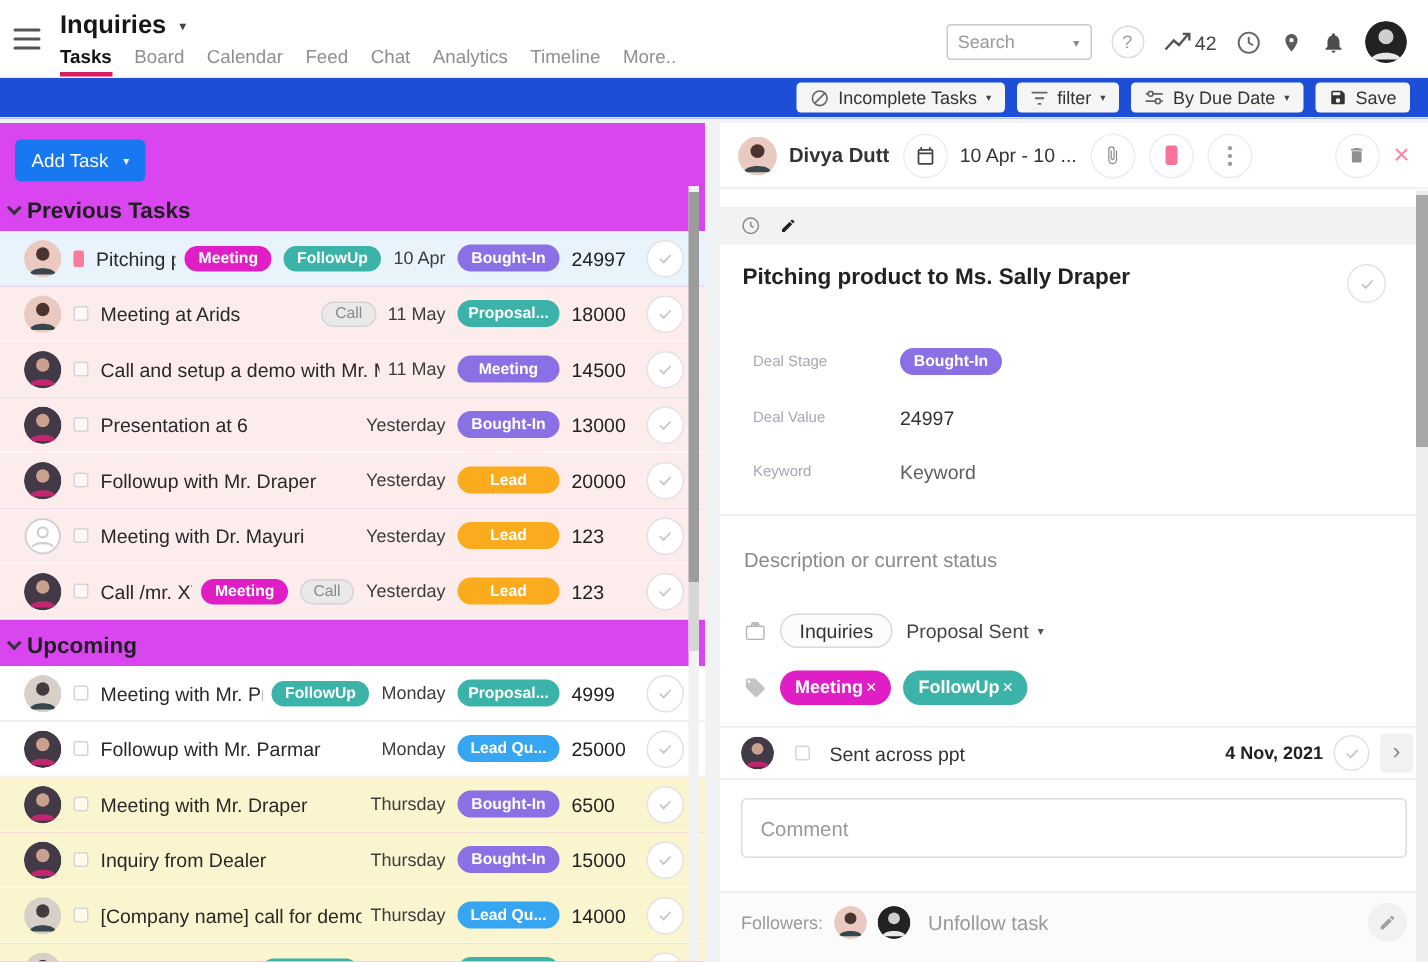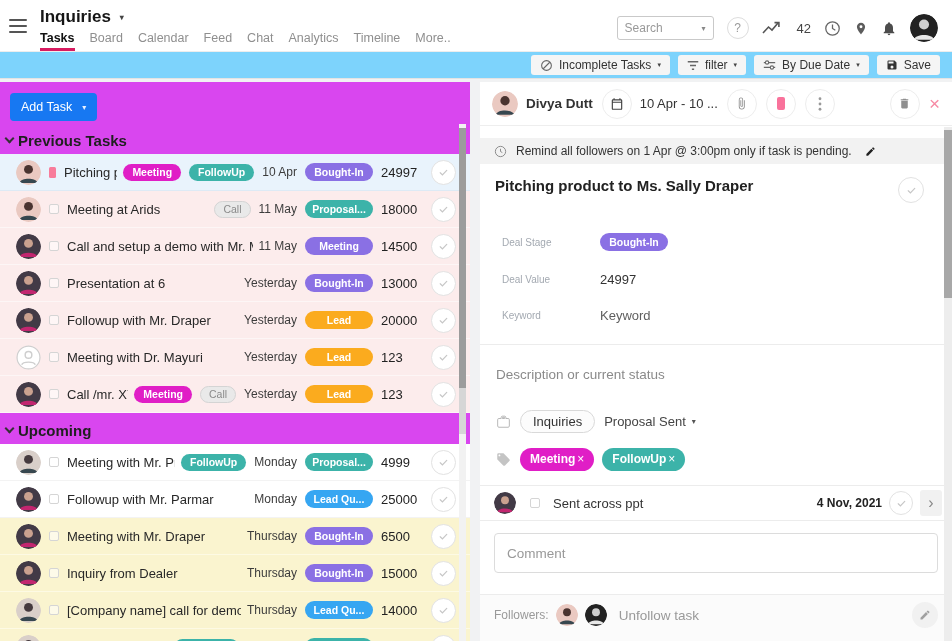--- a/index.html
+++ b/index.html
@@ -15,28 +15,28 @@
   .caret { font-size:8px; color:#444; }
   .tabs { display:flex; gap:15px; margin-top:4px; font-size:12.5px; color:#8f8f8f; }
   .tab { padding-bottom:3px; border-bottom:3px solid transparent; cursor:pointer; white-space:nowrap; }
   .tab.active { color:#111; font-weight:700; border-bottom-color:#d81b60; }
   .topbar-right { margin-left:auto; display:flex; align-items:center; gap:13px; padding:14px 14px 0 0; }
   .search-box { width:97px; height:24px; border:1px solid #c9c9c9; border-radius:3px; display:flex; align-items:center; padding:0 7px; gap:4px; background:#fff; }
   .search-box input { border:0; outline:0; width:100%; font-size:12px; color:#333; background:transparent; }
   .search-box input::placeholder { color:#999; }
   .search-box .caret { color:#888; }
   .help-circle { width:22px; height:22px; border:1px solid #ddd; border-radius:50%; color:#9a9a9a; font-size:12px; display:flex; align-items:center; justify-content:center; cursor:pointer; }
-  .trend { display:flex; align-items:center; gap:16px; color:#444; font-size:13px; cursor:pointer; }
+  .trend { display:flex; align-items:center; gap:2px; color:#444; font-size:13px; cursor:pointer; }
   .ticon { display:flex; align-items:center; justify-content:center; cursor:pointer; }
   .avatar { border-radius:50%; overflow:hidden; flex:none; display:block; }
   .avatar svg { display:block; width:100%; height:100%; }
   .av28 { width:28px; height:28px; }
 
   
-  .toolbar { height:27px; background:#7dd3fc; border-bottom:1px solid #e3e3e3; display:flex; justify-content:flex-end; align-items:center; gap:8px; padding:0 12px; }
+  .toolbar { height:27px; background:#1d4ed8; border-bottom:1px solid #e3e3e3; display:flex; justify-content:flex-end; align-items:center; gap:8px; padding:0 12px; }
   .chip { display:flex; align-items:center; gap:6px; background:#f5f5f5; border-radius:3px; padding:3px 9px; font-size:12px; color:#333; cursor:pointer; white-space:nowrap; }
   .chip .caret { font-size:7px; }
 
   
   .content { display:flex; height:562px; padding-top:3px; }
   .list-panel { width:470px; background:#d946ef; position:relative; overflow:hidden; }
   .detail-panel { width:472px; margin-left:10px; background:#fff; position:relative; overflow:hidden; display:flex; flex-direction:column; }
 
   
   .add-task { margin:11px 0 2px 10px; background:#1778f2; color:#fff; border:none; border-radius:4px; height:28px; padding:0 11px; font-size:12.5px; display:inline-flex; align-items:center; gap:10px; cursor:pointer; font-family:inherit; }
@@ -548,21 +548,20 @@
         </span>
         <span class="close-x">×</span>
       </span>
     </div>
 
     <div class="reminder">
       <svg width="13" height="13" viewBox="0 0 24 24">
           <circle cx="12" cy="12" r="9.5" fill="none" stroke="#8a8a8a" stroke-width="1.8"></circle>
           <path d="M12 7 V12 l3.4 2" fill="none" stroke="#8a8a8a" stroke-width="1.8"></path>
         </svg>
-      <span>Remind all followers on 1 Apr @ 3:00pm only if task is pending.</span>
       <span class="pencil">
         <svg width="11" height="11" viewBox="0 0 24 24">
             <path d="M3 17.25V21h3.75L17.81 9.94l-3.75-3.75L3 17.25zM20.71 7.04a1 1 0 0 0 0-1.41l-2.34-2.34a1 1 0 0 0-1.41 0l-1.83 1.83 3.75 3.75 1.83-1.83z" fill="#222"></path>
           </svg>
       </span>
     </div>
 
     <div class="dp-title-row">
       <span class="dp-title">Pitching product to Ms. Sally Draper</span>
       <span class="check-circle">

